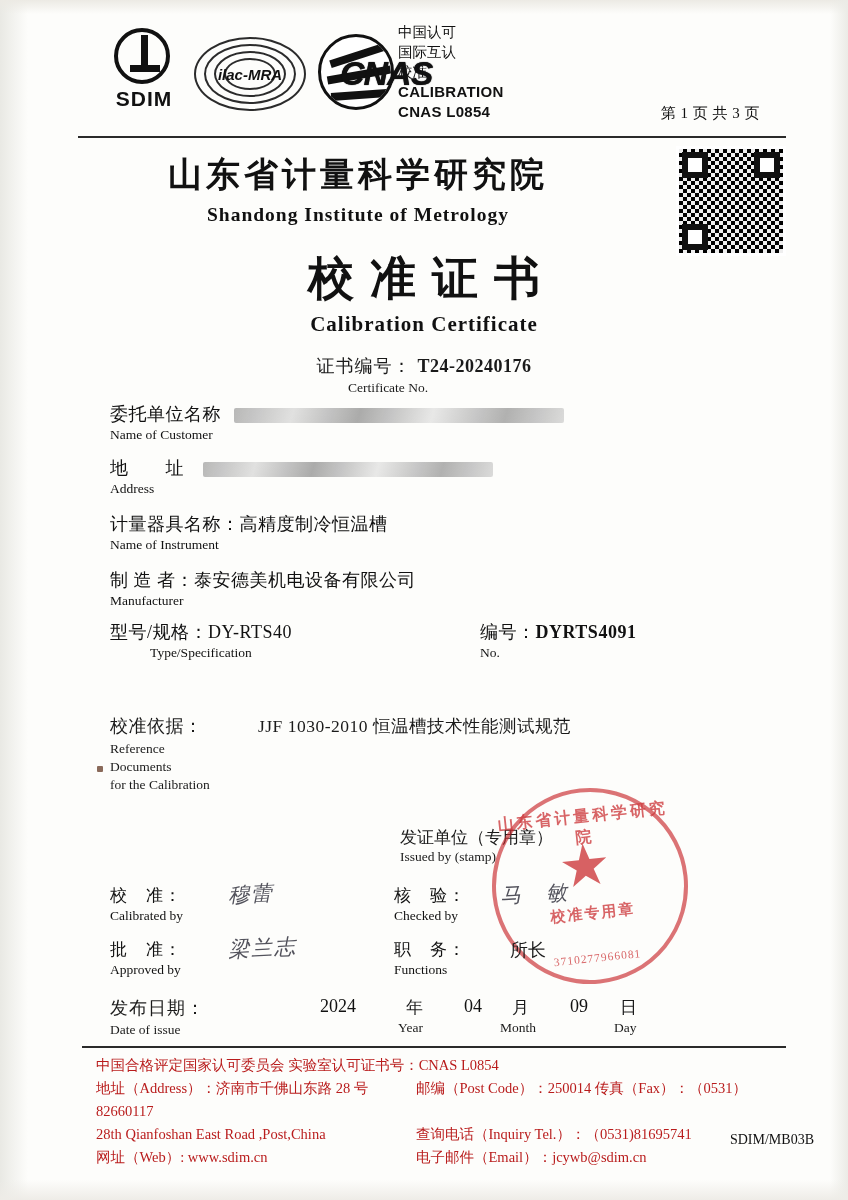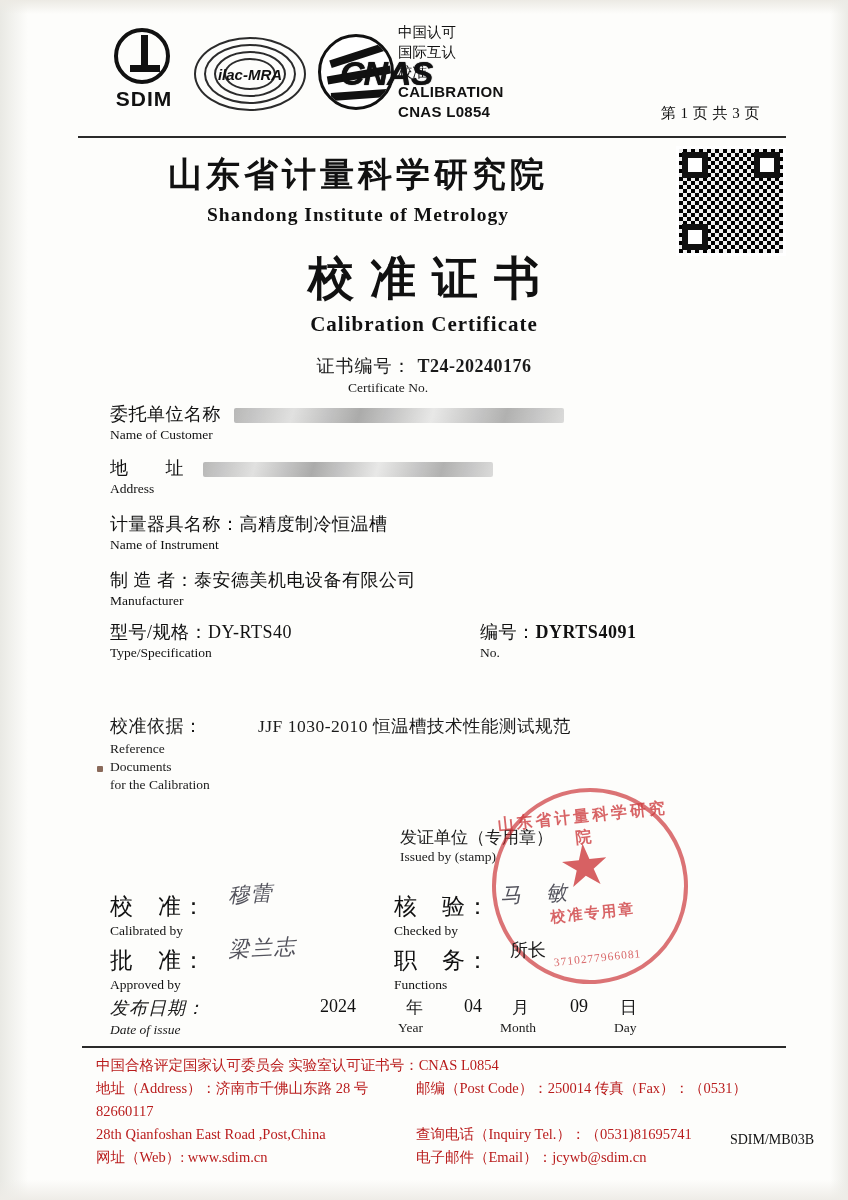--- a/index.html
+++ b/index.html
@@ -423,39 +423,38 @@
     position: absolute;
     left: 0; right: 0;
     top: 112px;
     text-align: center;
     font-size: 15px;
     font-weight: bold;
     letter-spacing: 2px;
   }
 
   
-  .sigrow .cn { font-size: 23px; letter-spacing: 1px; margin-top: 7px; }
+  .sigrow .cn { font-size: 17px; letter-spacing: 1px; }
   .sigrow .en { font-size: 13.5px; margin-top: 1px; }
   .handwriting {
     position: absolute;
     font-family: "Liberation Serif", serif;
     font-style: italic;
     font-size: 21px;
     color: #3b3b46;
     letter-spacing: 2px;
     transform: rotate(-3deg);
     opacity: 0.88;
   }
 
   
   .date-row {
     position: absolute;
     left: 110px;
     top: 996px;
-    font-style: italic;
   }
   .date-row .cn { font-size: 18px; letter-spacing: 1px; }
   .date-row .en { font-size: 13.5px; margin-top: 2px; }
   .date-val {
     position: absolute;
     font-size: 18px;
     color: #111;
   }
   .date-unit {
     position: absolute;
@@ -587,21 +586,21 @@
     <div class="en">Manufacturer</div>
   </div>
 
   <div class="field" style="top:512px;">
     <div class="cn">
       <span>计量器具名称：</span><span class="val">高精度制冷恒温槽</span>
     </div>
     <div class="en">Name of Instrument</div>
   </div>
 
-  <div class="field" style="top:620px;">
+  <div class="field" style="top:620px;text-align:center;">
     <div class="cn">
       <span>型号/规格：</span><span class="val">DY-RTS40</span>
     </div>
     <div class="en">Type/Specification</div>
   </div>
 
   <div class="field" style="top:620px;left:480px;">
     <div class="cn">
       <span>编号：</span><span class="val" style="font-weight:bold;">DYRTS4091</span>
     </div>

